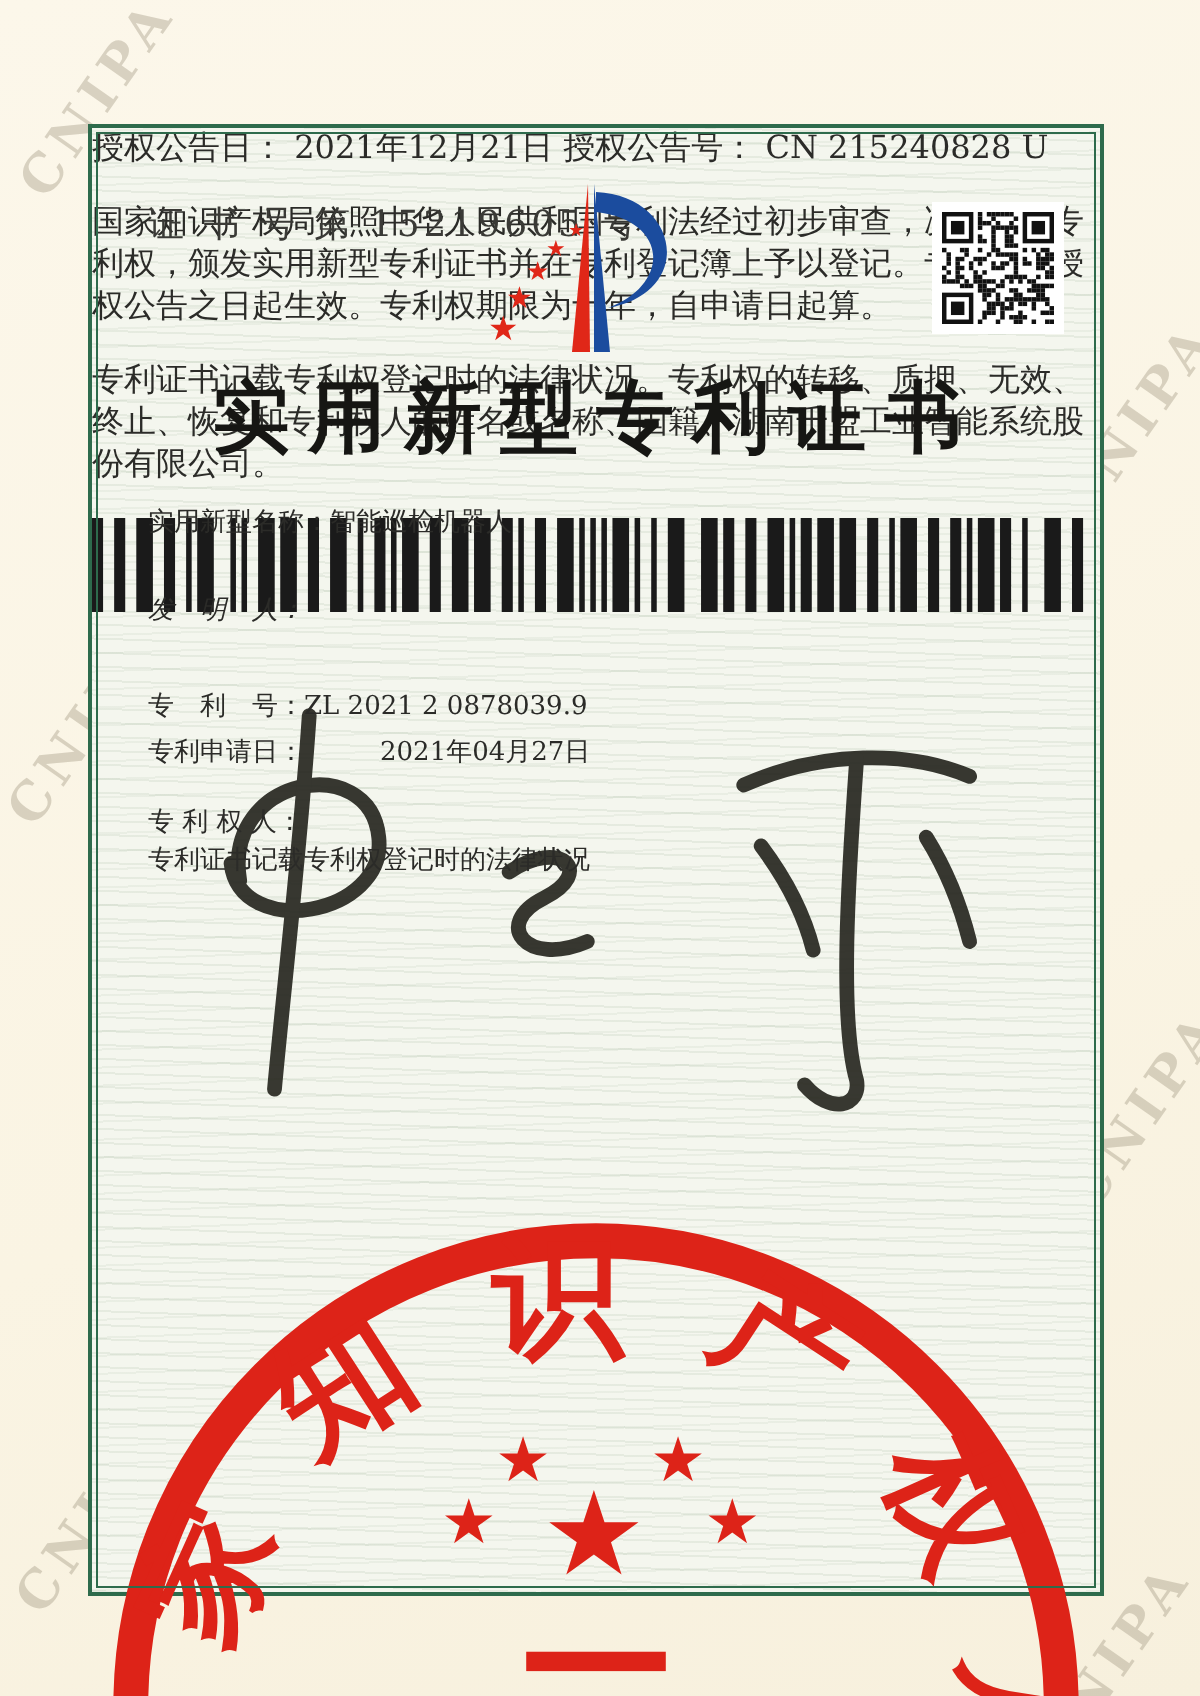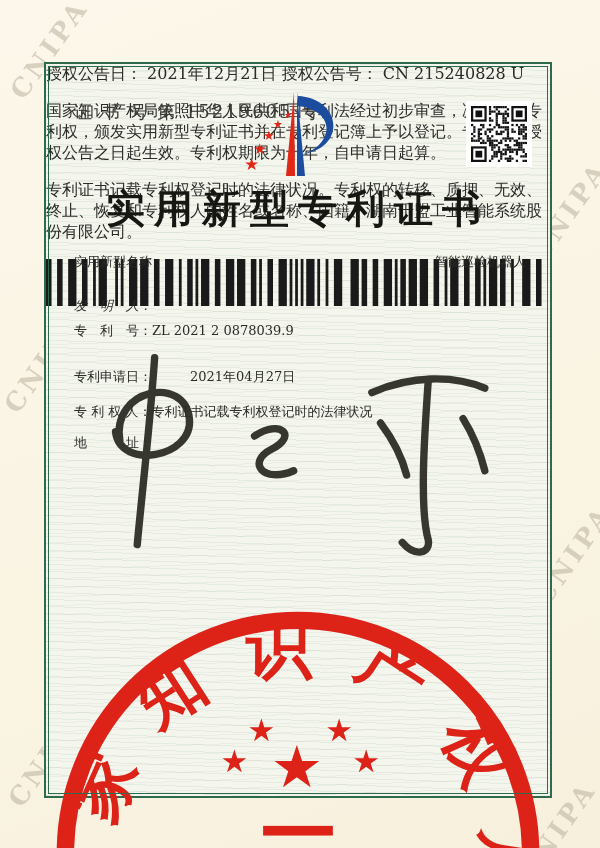--- a/index.html
+++ b/index.html
@@ -315,41 +315,40 @@
           <rect x="20" y="2" width="3" height="3" fill="#111"></rect>
           <rect x="0" y="18" width="7" height="7" fill="#111"></rect>
           <rect x="1" y="19" width="5" height="5" fill="#fff"></rect>
           <rect x="2" y="20" width="3" height="3" fill="#111"></rect>
         </svg>
     </div>
 
     <div class="title">实用新型专利证书</div>
 
     
-    <div class="row" style="top:188px;justify-content:space-between;">
+    <div class="row" style="top:188px;">
       <span class="lab">实用新型名称：</span>
       <span class="val">智能巡检机器人</span>
     </div>
     <div class="row" style="top:232px;font-style:italic;">
       <span class="lab">发　明　人：</span>
     </div>
-    <div class="row" style="top:257px;">
+    <div class="row" style="top:280px;">
       <span class="lab">专　利　号：</span>
       <span class="val">ZL 2021 2 0878039.9</span>
     </div>
     <div class="row" style="top:303px;gap:38px;">
       <span class="lab">专利申请日：</span>
       <span class="val">2021年04月27日</span>
     </div>
-    <div class="row" style="top:338px;">
+    <div class="row" style="top:338px;flex-direction:column;">
       <span class="lab">专 利 权 人：</span>
       <span class="val">专利证书记载专利权登记时的法律状况</span>
     </div>
     <div class="row" style="top:369px;">
-      <span class="lab">地　　　址：</span>
     </div>
     <div class="grant-row" style="top:411px;">
       <span class="half" style="flex:0 0 262px;text-align:right;">
         <span class="lab">授权公告日：</span>
         <span class="val">2021年12月21日</span>
       </span>
       <span class="half">
         <span class="lab">授权公告号：</span>
         <span class="val">CN 215240828 U</span>
       </span>

